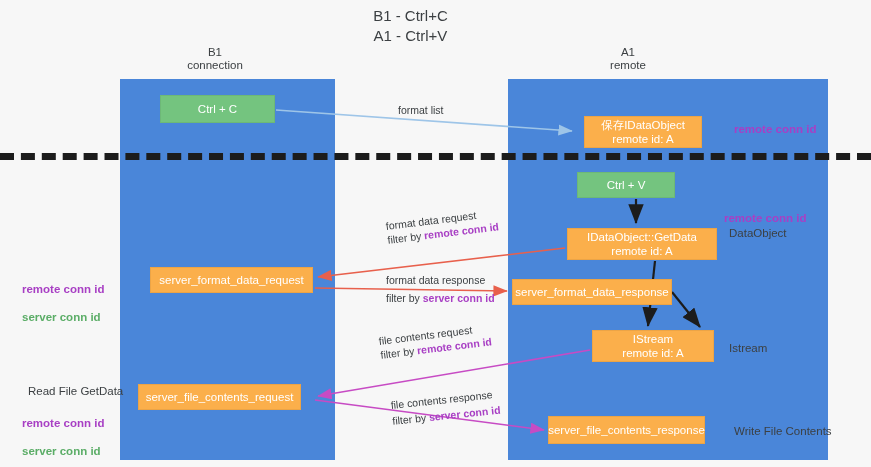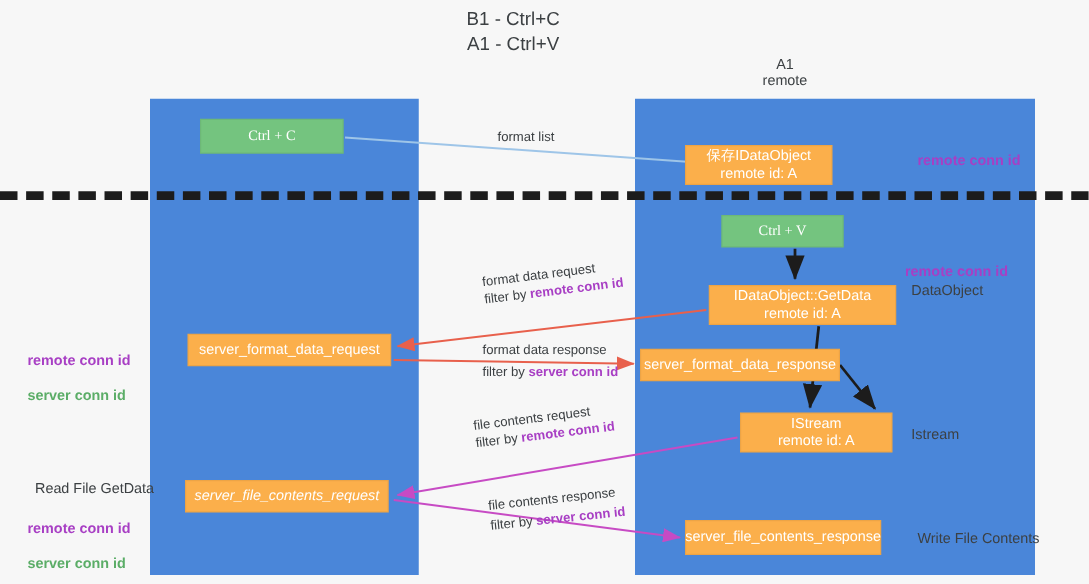--- a/index.html
+++ b/index.html
@@ -39,31 +39,31 @@
 
   
   .node{
     box-sizing:border-box;
     display:flex;flex-direction:column;
     align-items:center;justify-content:center;
     color:#ffffff;font-size:11.5px;line-height:14px;
     text-align:center;white-space:pre-line;
     border:1px solid rgba(0,0,0,.06);
   }
-  .green{background:#74c47f;font-family:Liberation Serif, serif;}
+  .green{background:#74c47f;}
   .orange{background:#fbaf4b;}
 
   #n-ctrlc{left:160px;top:95px;width:115px;height:28px;}
-  #n-idataobject{left:548px;top:116px;width:118px;height:32px;}
+  #n-idataobject{left:584px;top:116px;width:118px;height:32px;}
   #n-ctrlv{left:577px;top:172px;width:98px;height:26px;}
   #n-getdata{left:567px;top:228px;width:150px;height:32px;}
   #n-sfdreq{left:150px;top:267px;width:163px;height:26px;}
   #n-sfdres{left:512px;top:279px;width:160px;height:26px;}
   #n-istream{left:592px;top:330px;width:122px;height:32px;}
-  #n-sfcreq{left:148px;top:384px;width:163px;height:26px;font-style:italic;}
+  #n-sfcreq{left:138px;top:384px;width:163px;height:26px;}
   #n-sfcres{left:548px;top:416px;width:157px;height:28px;}
 
   
   .side{font-size:11.5px;line-height:14px;white-space:pre-line;}
   .purple{color:#a83fc4;font-weight:bold;}
   .green-t{color:#5bad67;font-weight:bold;}
   .dark{color:#3c4043;}
 
   #s-rci-1{left:734px;top:122px;}
   #s-rci-2{left:724px;top:211px;}
@@ -90,20 +90,22 @@
   #wires{position:absolute;left:0;top:0;width:871px;height:467px;pointer-events:none;}
 </style>
 </head>
 <body>
 
 <div id="stage">
 
   <div class="abs" id="title">B1 - Ctrl+C
 A1 - Ctrl+V</div>
 
+  <div class="abs col-head" id="head-b1">B1
+connection</div>
   <div class="abs col-head" id="head-a1">A1
 remote</div>
 
   <div class="abs lane" id="lane-b1"></div>
   <div class="abs lane" id="lane-a1"></div>
 
   <svg id="wires" viewBox="0 0 871 467">
     <defs>
       <marker id="ah-blue" markerWidth="9" markerHeight="7" refX="8.5" refY="3.5" orient="auto">
         <polygon points="0 0, 9 3.5, 0 7" fill="#9ec5e8"></polygon>

